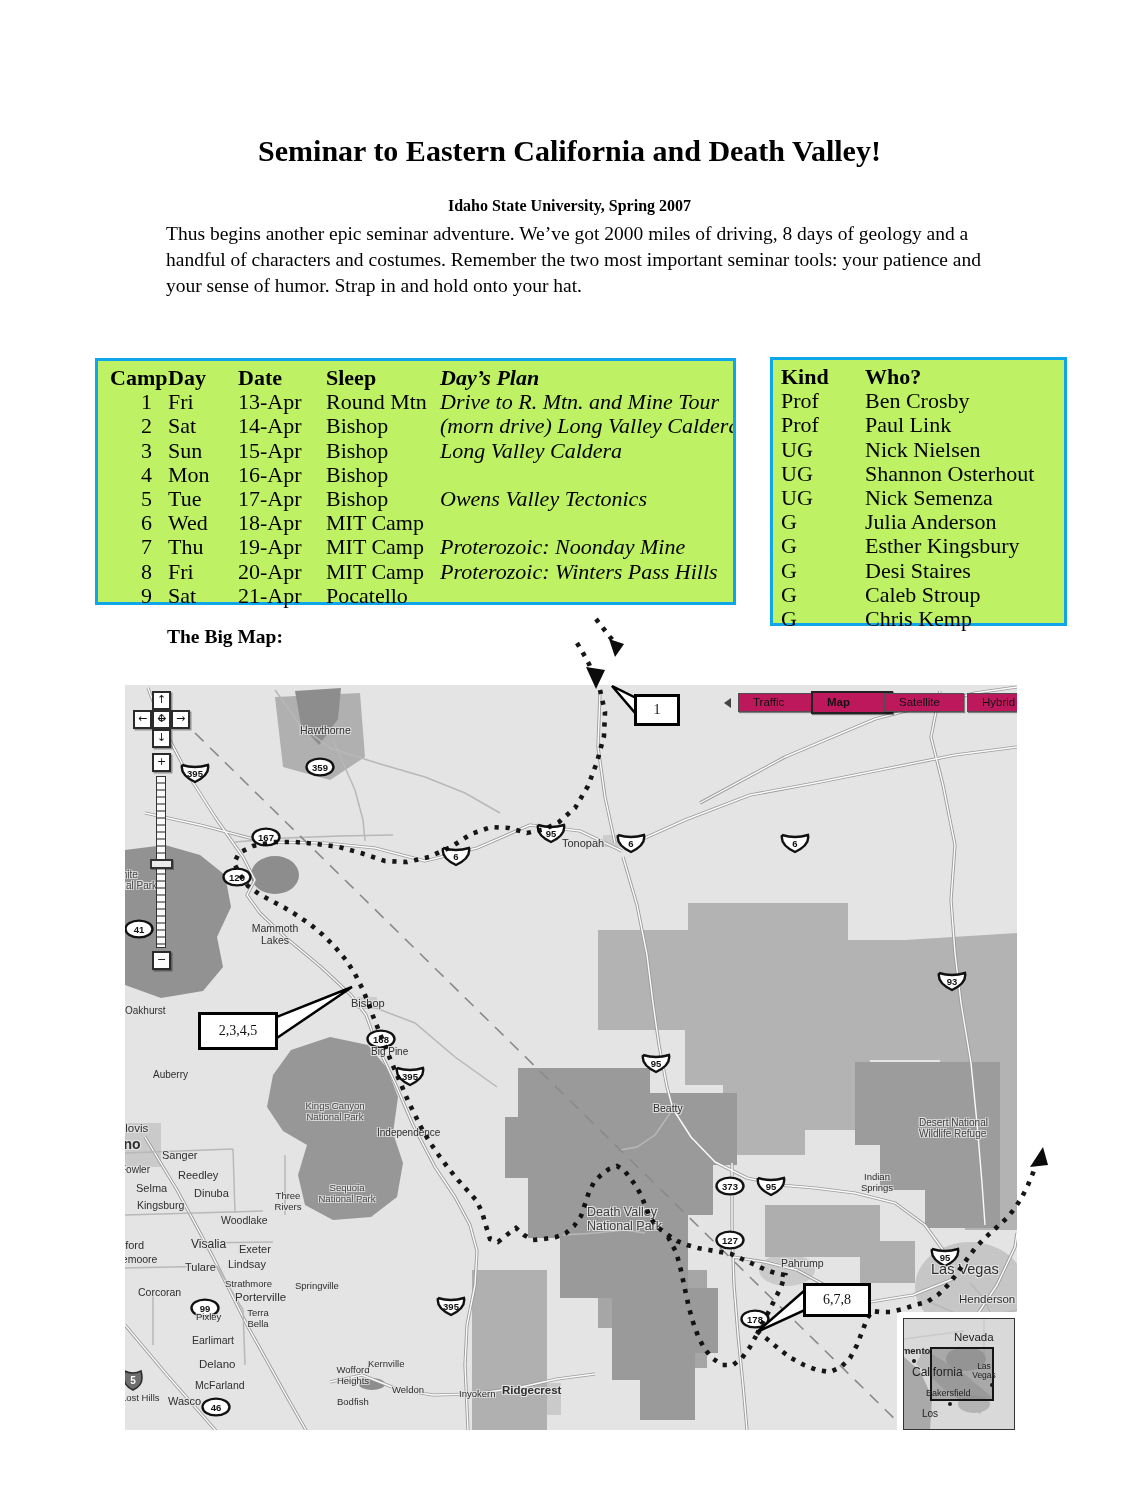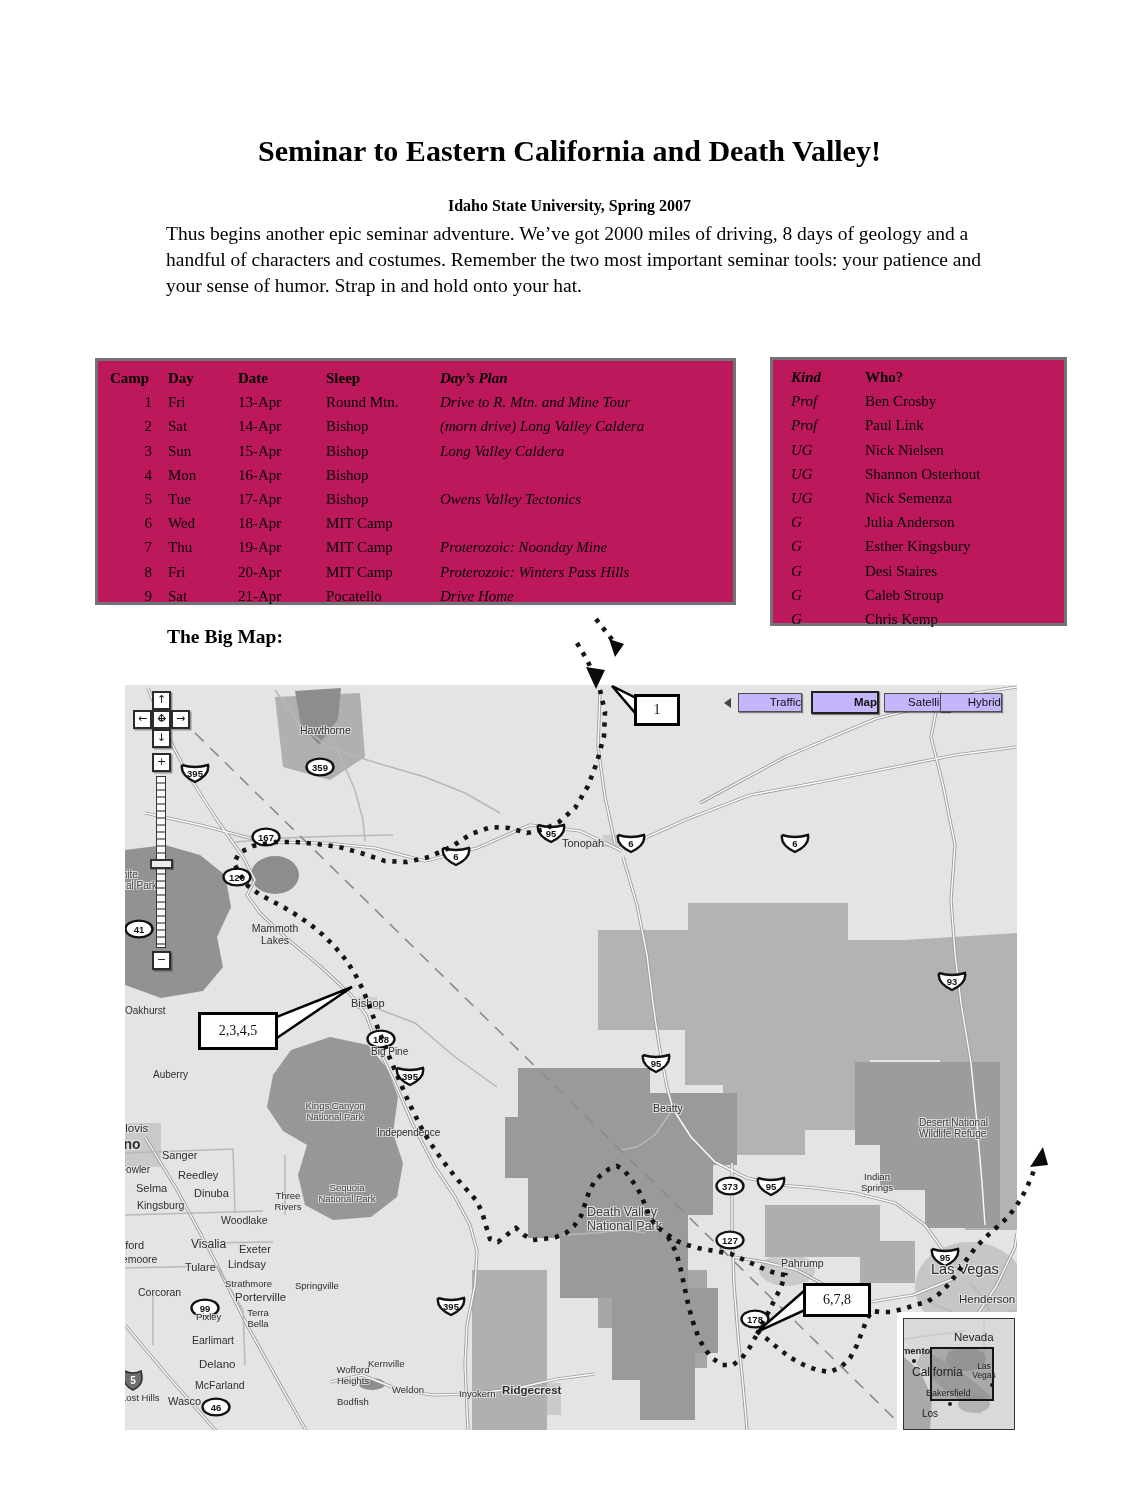--- a/index.html
+++ b/index.html
@@ -8,62 +8,62 @@
 
   
   .doc-title{position:absolute;left:0;top:134px;width:100%;text-align:center;
              font-size:30px;font-weight:700;margin:0;}
   .doc-subtitle{position:absolute;left:0;top:197px;width:100%;text-align:center;
                 font-size:16px;font-weight:700;}
   .intro{position:absolute;left:166px;top:221px;width:815px;font-size:19.5px;
          line-height:26px;margin:0;}
 
   
-  .tbl{position:absolute;border:3px solid #737373;background:#be185d;font-size:15px;
+  .tbl{position:absolute;border:3px solid #0ea5e9;background:#bef264;font-size:22px;
        box-sizing:border-box;padding-top:5px;}
   #t1{left:95px;top:358px;width:641px;height:247px;}
   #t2{left:770px;top:357px;width:297px;height:269px;}
   .trow{display:flex;line-height:24.2px;}
   .trow.head{font-weight:700;}
   .c{flex:0 0 auto;white-space:nowrap;overflow:hidden;box-sizing:border-box;}
   #t1 .c0{width:70px;padding-left:12px;}
   #t1 .t1b .c0,( dummy ){}
   #t1 .trow.body .c0{padding-left:0;padding-right:16px;text-align:right;}
   #t1 .c1{width:58px;}
   #t1 .c2{width:88px;padding-left:12px;}
   #t1 .c3{width:114px;padding-left:12px;}
   #t1 .c4{flex:1;padding-left:12px;font-style:italic;}
-  #t2 .c0{width:92px;padding-left:18px;font-style:italic;}
+  #t2 .c0{width:92px;padding-left:8px;}
   #t2 .c1{flex:1;}
 
   .map-heading{position:absolute;left:167px;top:626px;font-size:19.5px;font-weight:700;}
 
   
   #map{position:absolute;left:125px;top:685px;width:892px;height:745px;
        background:#e4e4e4;overflow:hidden;}
   #map .art{position:absolute;left:0;top:0;z-index:1;}
   .layer{position:absolute;left:0;top:0;width:892px;height:745px;z-index:30;pointer-events:none;}
   #shieldLayer{z-index:28;}
   .mlabel{position:absolute;white-space:pre;line-height:1.12;color:#2f2f2f;
           font-family:"Liberation Sans","DejaVu Sans",sans-serif;
           text-shadow:1px 1px 0 rgba(228,228,228,.95),-1px -1px 0 rgba(228,228,228,.95),
                       1px -1px 0 rgba(228,228,228,.95),-1px 1px 0 rgba(228,228,228,.95);}
   .mlabel.ctr{transform:translateX(-50%);text-align:center;}
   .shield{position:absolute;width:32px;height:22px;}
 
   
-  .mapbtn{position:absolute;height:17px;background:#c4b5fd;border:1px solid #4e4e4e;
+  .mapbtn{position:absolute;height:17px;background:#be185d;border:1px solid #4e4e4e;
           box-shadow:1px 1px 1px rgba(0,0,0,.45);z-index:35;cursor:pointer;
           font-family:"Liberation Sans",sans-serif;font-size:11.5px;line-height:17px;
-          text-align:right;color:#111;}
+          text-align:left;color:#111;padding-left:14px;}
   .mapbtn.sel{border:2px solid #222;font-weight:700;height:19px;line-height:19px;}
   #btnTraffic{left:613px;top:8px;width:62px;}
   #btnMap{left:686px;top:6px;width:64px;}
   #btnSatellite{left:759px;top:8px;width:64px;}
-  #btnHybrid{left:815px;top:8px;width:60px;}
+  #btnHybrid{left:842px;top:8px;width:60px;}
   #btnCollapse{position:absolute;left:599px;top:13px;width:0;height:0;z-index:35;
                border-top:5px solid transparent;border-bottom:5px solid transparent;
                border-right:7px solid #444;}
 
   
   #panctl{position:absolute;left:8px;top:6px;width:70px;height:295px;z-index:35;}
   .pbtn{position:absolute;width:19px;height:19px;background:#fff;border:2px solid #2b2b2b;
         box-sizing:border-box;text-align:center;line-height:14px;font-size:11px;
         font-family:"DejaVu Sans",sans-serif;color:#111;cursor:pointer;
         box-shadow:1.5px 1.5px 0 rgba(0,0,0,.35);}
@@ -168,21 +168,20 @@
           <span class="c c1">Fri</span>
           <span class="c c2">20-Apr</span>
           <span class="c c3">MIT Camp</span>
           <span class="c c4">Proterozoic: Winters Pass Hills</span>
         </div>
         <div class="trow body">
           <span class="c c0">9</span>
           <span class="c c1">Sat</span>
           <span class="c c2">21-Apr</span>
           <span class="c c3">Pocatello</span>
-          <span class="c c4">Drive Home</span>
         </div>
       </div>
   </div>
 
   <div class="tbl" id="t2">
     <div class="trow head">
       <span class="c c0">Kind</span>
       <span class="c c1">Who?</span>
     </div>
     <div id="t2body">

